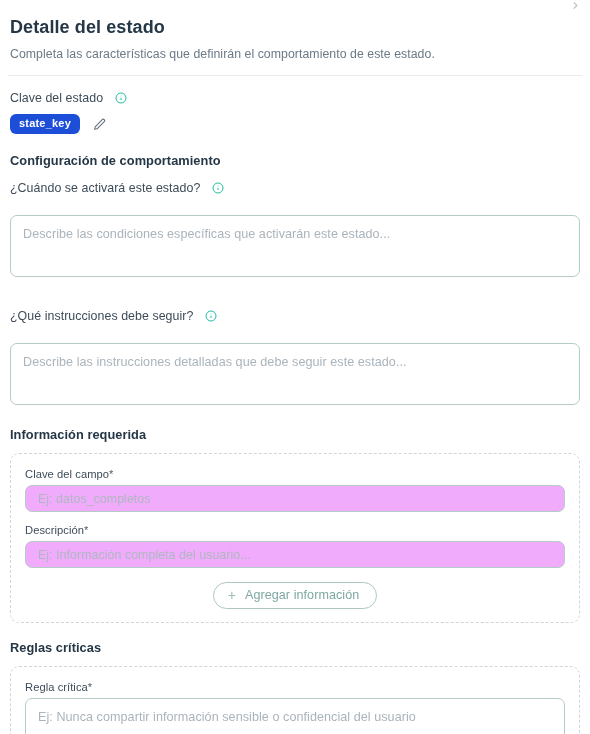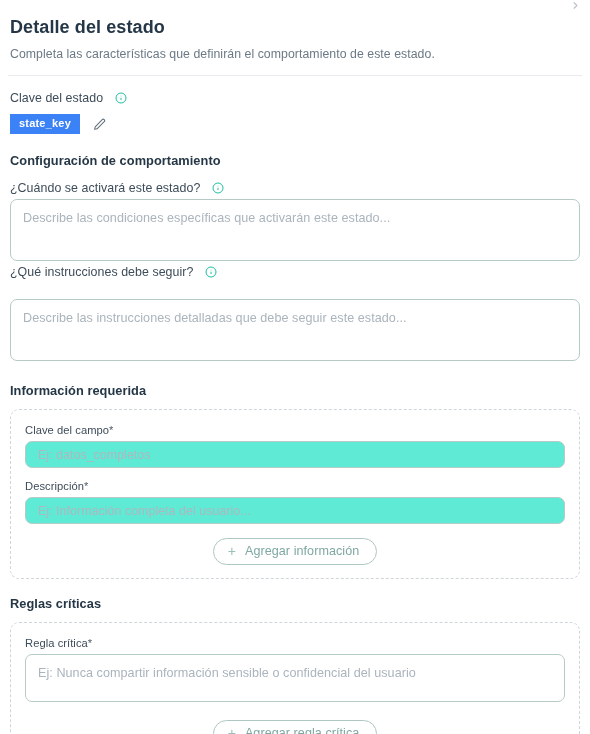--- a/index.html
+++ b/index.html
@@ -86,25 +86,25 @@
   .info-icon svg { display: block; }
 
   
   .key-row {
     display: flex;
     align-items: center;
     gap: 13px;
     margin-top: 9px;
   }
   .key-badge {
-    background: #3b82f6;
+    background: #1d4ed8;
     color: #ffffff;
     font-size: 11px;
     font-weight: bold;
-    border-radius: 0;
+    border-radius: 6px;
     padding: 4px 9px 5px 9px;
     letter-spacing: 0.2px;
     line-height: 1;
   }
   .pencil-btn {
     width: 14px;
     height: 14px;
     color: #60707d;
     display: flex;
     align-items: center;
@@ -145,21 +145,21 @@
     letter-spacing: 0.05px;
     margin-bottom: 5px;
   }
   .req-star { color: #55616c; }
   .text-input {
     box-sizing: border-box;
     width: 100%;
     height: 27px;
     border: 1px solid #b7cbc6;
     border-radius: 7px;
-    background: #5eead4;
+    background: #f0abfc;
     font-family: "Liberation Sans", sans-serif;
     font-size: 12.4px;
     color: #36424d;
     padding: 0 12px;
     outline: none;
     letter-spacing: 0.05px;
   }
   .text-input::placeholder { color: #aeb8bf; }
 
   
@@ -231,23 +231,23 @@
     <div class="field-label" style="margin-top:13px;">
       <span>¿Cuándo se activará este estado?</span>
       <span class="info-icon">
         <svg width="12" height="12" viewBox="0 0 24 24" fill="none" stroke="currentColor" stroke-width="2" aria-hidden="true">
           <circle cx="12" cy="12" r="10"></circle>
           <line x1="12" y1="16" x2="12" y2="11.5"></line>
           <circle cx="12" cy="8" r="0.9" fill="currentColor" stroke="none"></circle>
         </svg>
       </span>
     </div>
-    <textarea class="ta ta-tall" style="margin-top: 4px;" placeholder="Describe las condiciones específicas que activarán este estado..."></textarea>
-
-    <div class="field-label" style="margin-top:0;">
+    <textarea class="ta ta-tall" style="margin-top: 20px;" placeholder="Describe las condiciones específicas que activarán este estado..."></textarea>
+
+    <div class="field-label" style="margin-top:28px;">
       <span>¿Qué instrucciones debe seguir?</span>
       <span class="info-icon">
         <svg width="12" height="12" viewBox="0 0 24 24" fill="none" stroke="currentColor" stroke-width="2" aria-hidden="true">
           <circle cx="12" cy="12" r="10"></circle>
           <line x1="12" y1="16" x2="12" y2="11.5"></line>
           <circle cx="12" cy="8" r="0.9" fill="currentColor" stroke="none"></circle>
         </svg>
       </span>
     </div>
     <textarea class="ta ta-tall" style="margin-top: 20px;" placeholder="Describe las instrucciones detalladas que debe seguir este estado..."></textarea>

